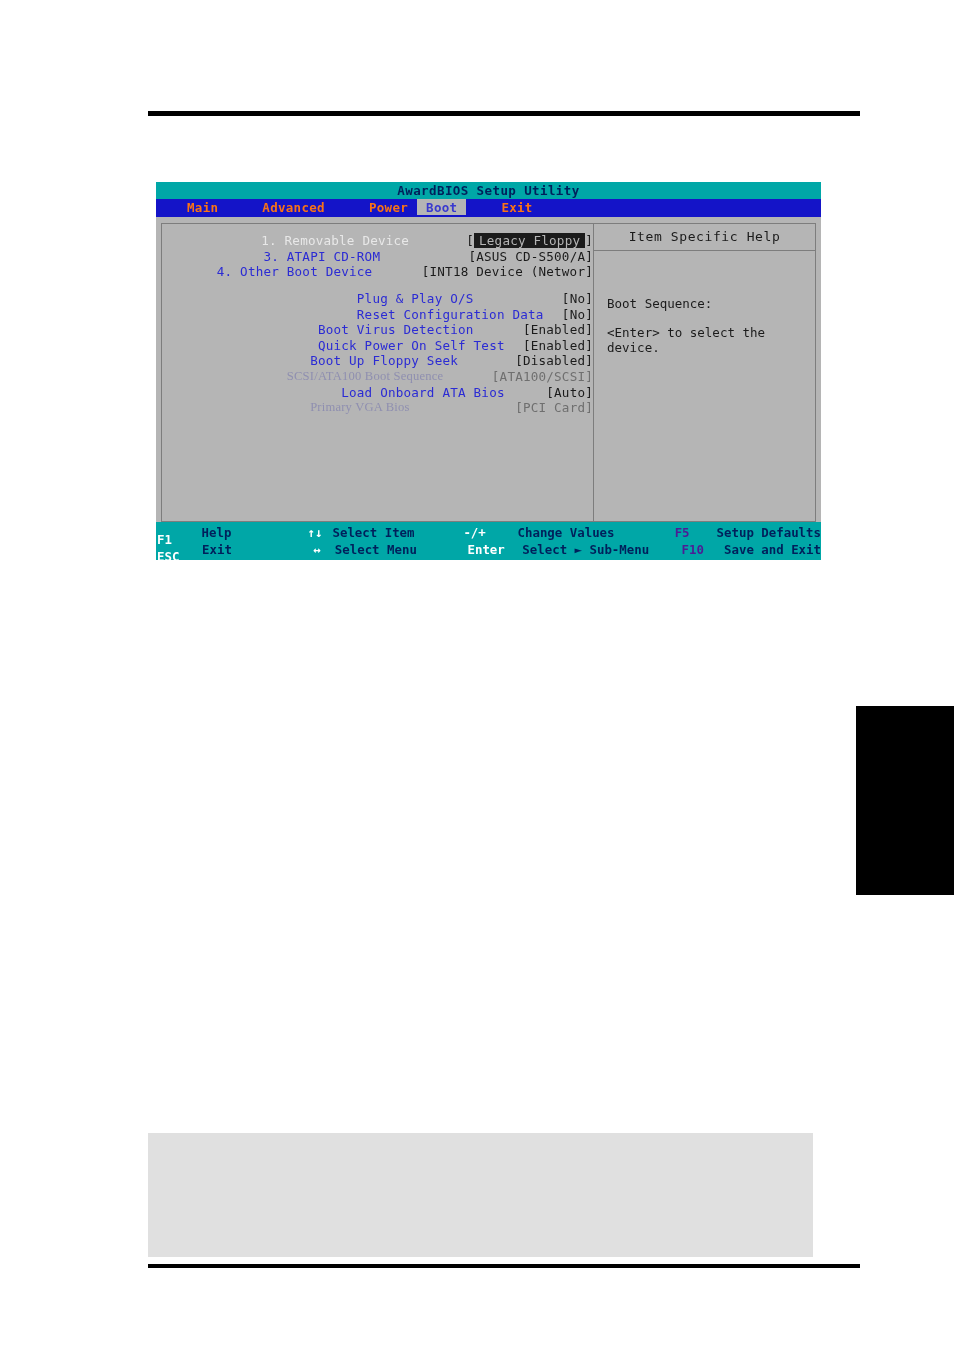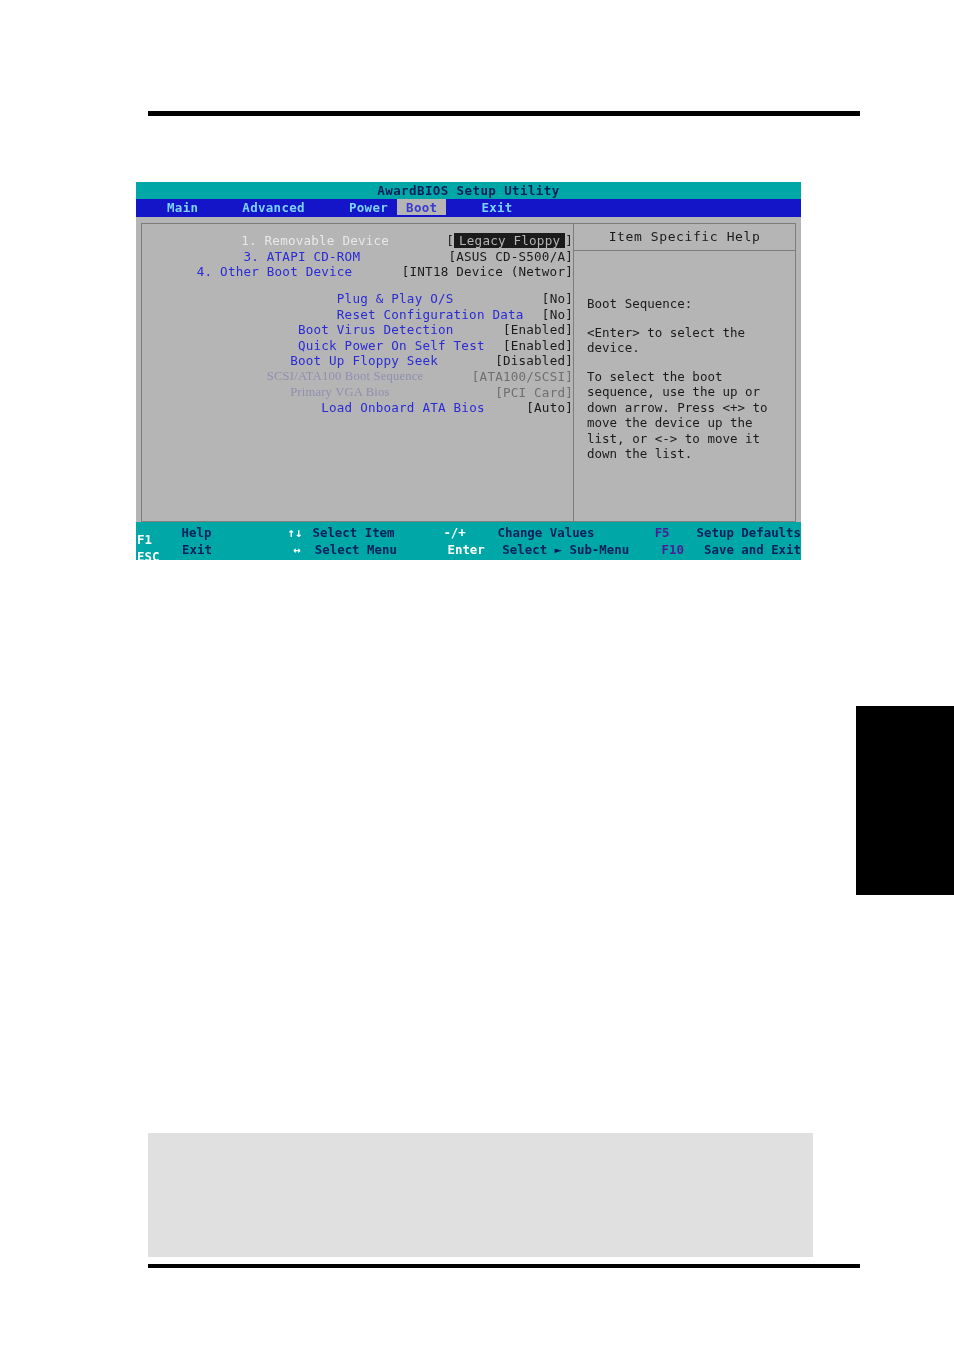--- a/index.html
+++ b/index.html
@@ -45,21 +45,21 @@
     left: 148px;
     top: 1133px;
     width: 665px;
     height: 124px;
     background: #e0e0e0;
   }
 
   
   .bios {
     position: absolute;
-    left: 136px;
+    left: 156px;
     top: 182px;
     width: 665px;
     height: 378px;
     background: #b5b5b5;
     font-family: "DejaVu Sans Mono", "Liberation Mono", monospace;
     box-sizing: border-box;
   }
   .bios-titlebar {
     height: 17px;
     background: #00a7a7;
@@ -72,21 +72,21 @@
   }
   .bios-menubar {
     height: 18px;
     background: #1414c8;
     display: flex;
     align-items: stretch;
     font-size: 12.5px;
     position: relative;
   }
   .menu-tab {
-    color: #7dd3fc;
+    color: #f97316;
     line-height: 18px;
     padding: 0 9px;
     font-weight: bold;
     letter-spacing: 0.3px;
     white-space: nowrap;
   }
   .menu-tab.spacer-l { margin-left: 22px; }
   .menu-tab.gap { margin-left: 26px; }
   .menu-tab.active {
     background: #b5b5b5;
@@ -265,44 +265,38 @@
           <span class="val">[<span>Enabled</span>]</span>
         </div>
         <div class="row">
           <span class="lbl">Boot Up Floppy Seek</span>
           <span class="val">[<span>Disabled</span>]</span>
         </div>
         <div class="row dim">
           <span class="lbl">SCSI/ATA100 Boot Sequence</span>
           <span class="val">[<span>ATA100/SCSI</span>]</span>
         </div>
+        <div class="row">
+          <span class="lbl">Load Onboard ATA Bios</span>
+          <span class="val">[<span>Auto</span>]</span>
+        </div>
         <div class="row dim">
           <span class="lbl">Primary VGA Bios</span>
           <span class="val">[<span>PCI Card</span>]</span>
-        </div>
-        <div class="row">
-          <span class="lbl">Load Onboard ATA Bios</span>
-          <span class="val">[<span>Auto</span>]</span>
         </div>
       </div>
 
     </div>
 
     <div class="panel-help">
       <div class="help-title">Item Specific Help</div>
       <div class="help-body">
         <div class="help-para">Boot Sequence:</div>
         <div class="help-para">&lt;Enter&gt; to select the
 device.</div>
-        <div class="help-para">To select the boot
-sequence, use the up or
-down arrow. Press &lt;+&gt; to
-move the device up the
-list, or &lt;-&gt; to move it
-down the list.</div>
       </div>
     </div>
 
   </div>
 
   <div class="bios-footer">
     <div class="fr">
       <span class="fk">F1</span>
       <span class="fd c1">Help</span>
       <span class="c2">↑↓</span>

